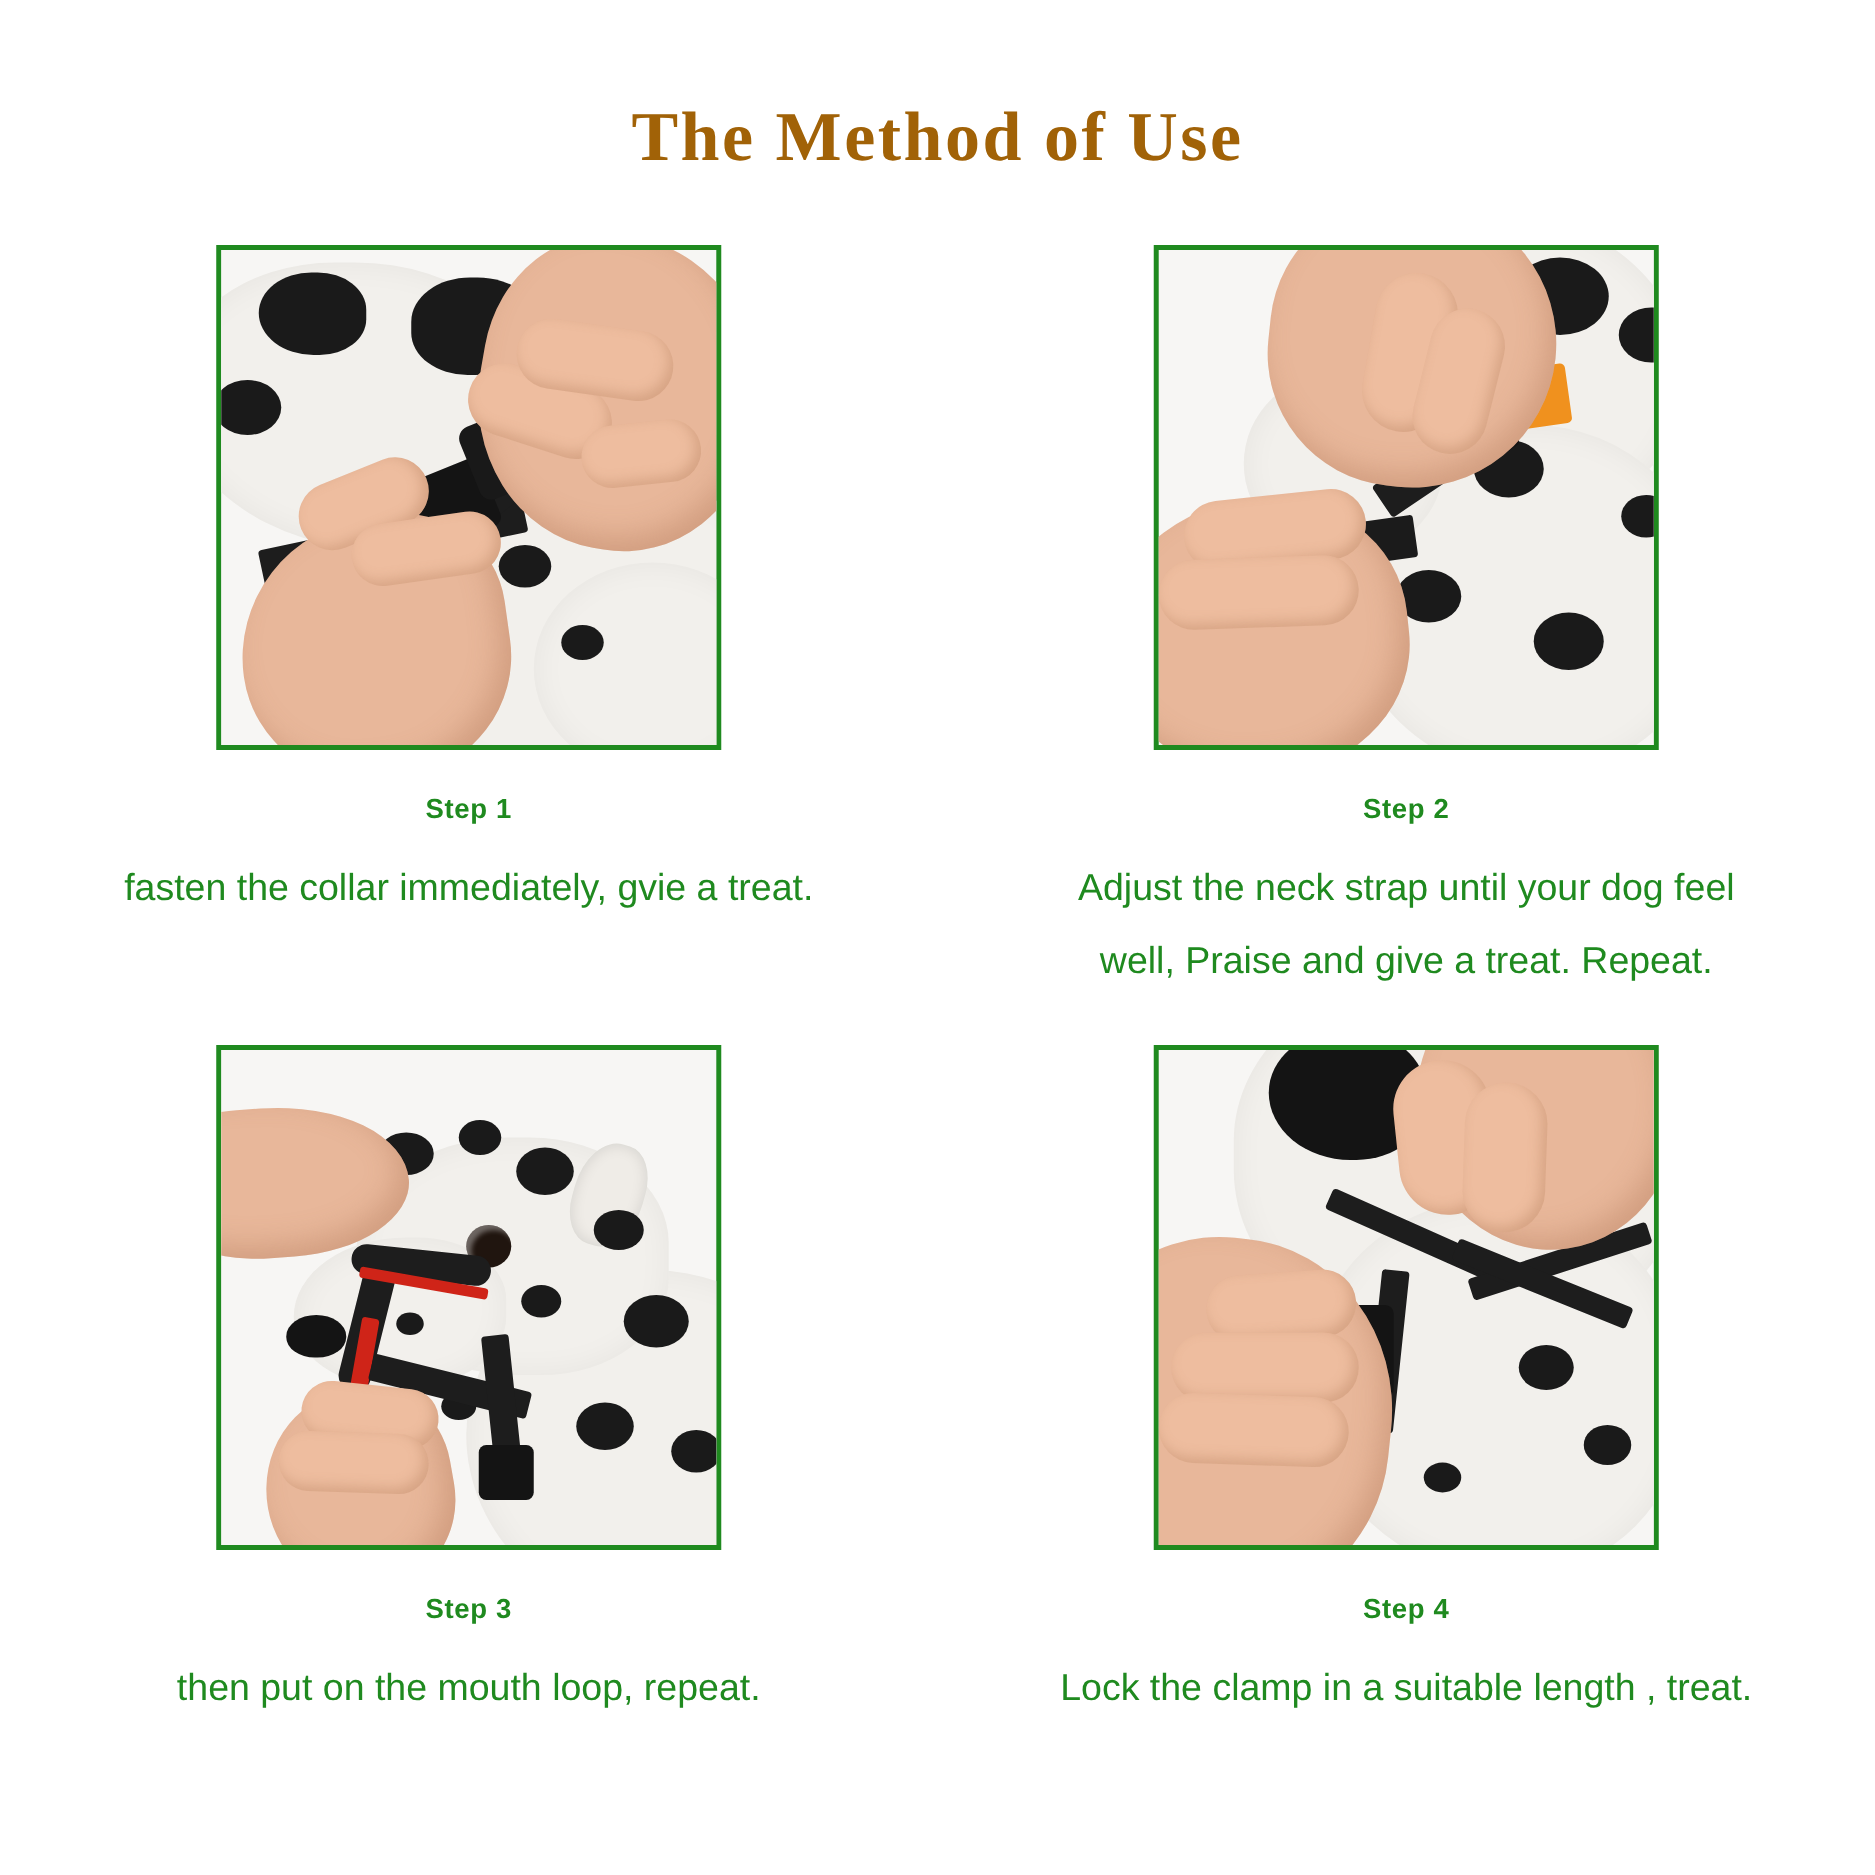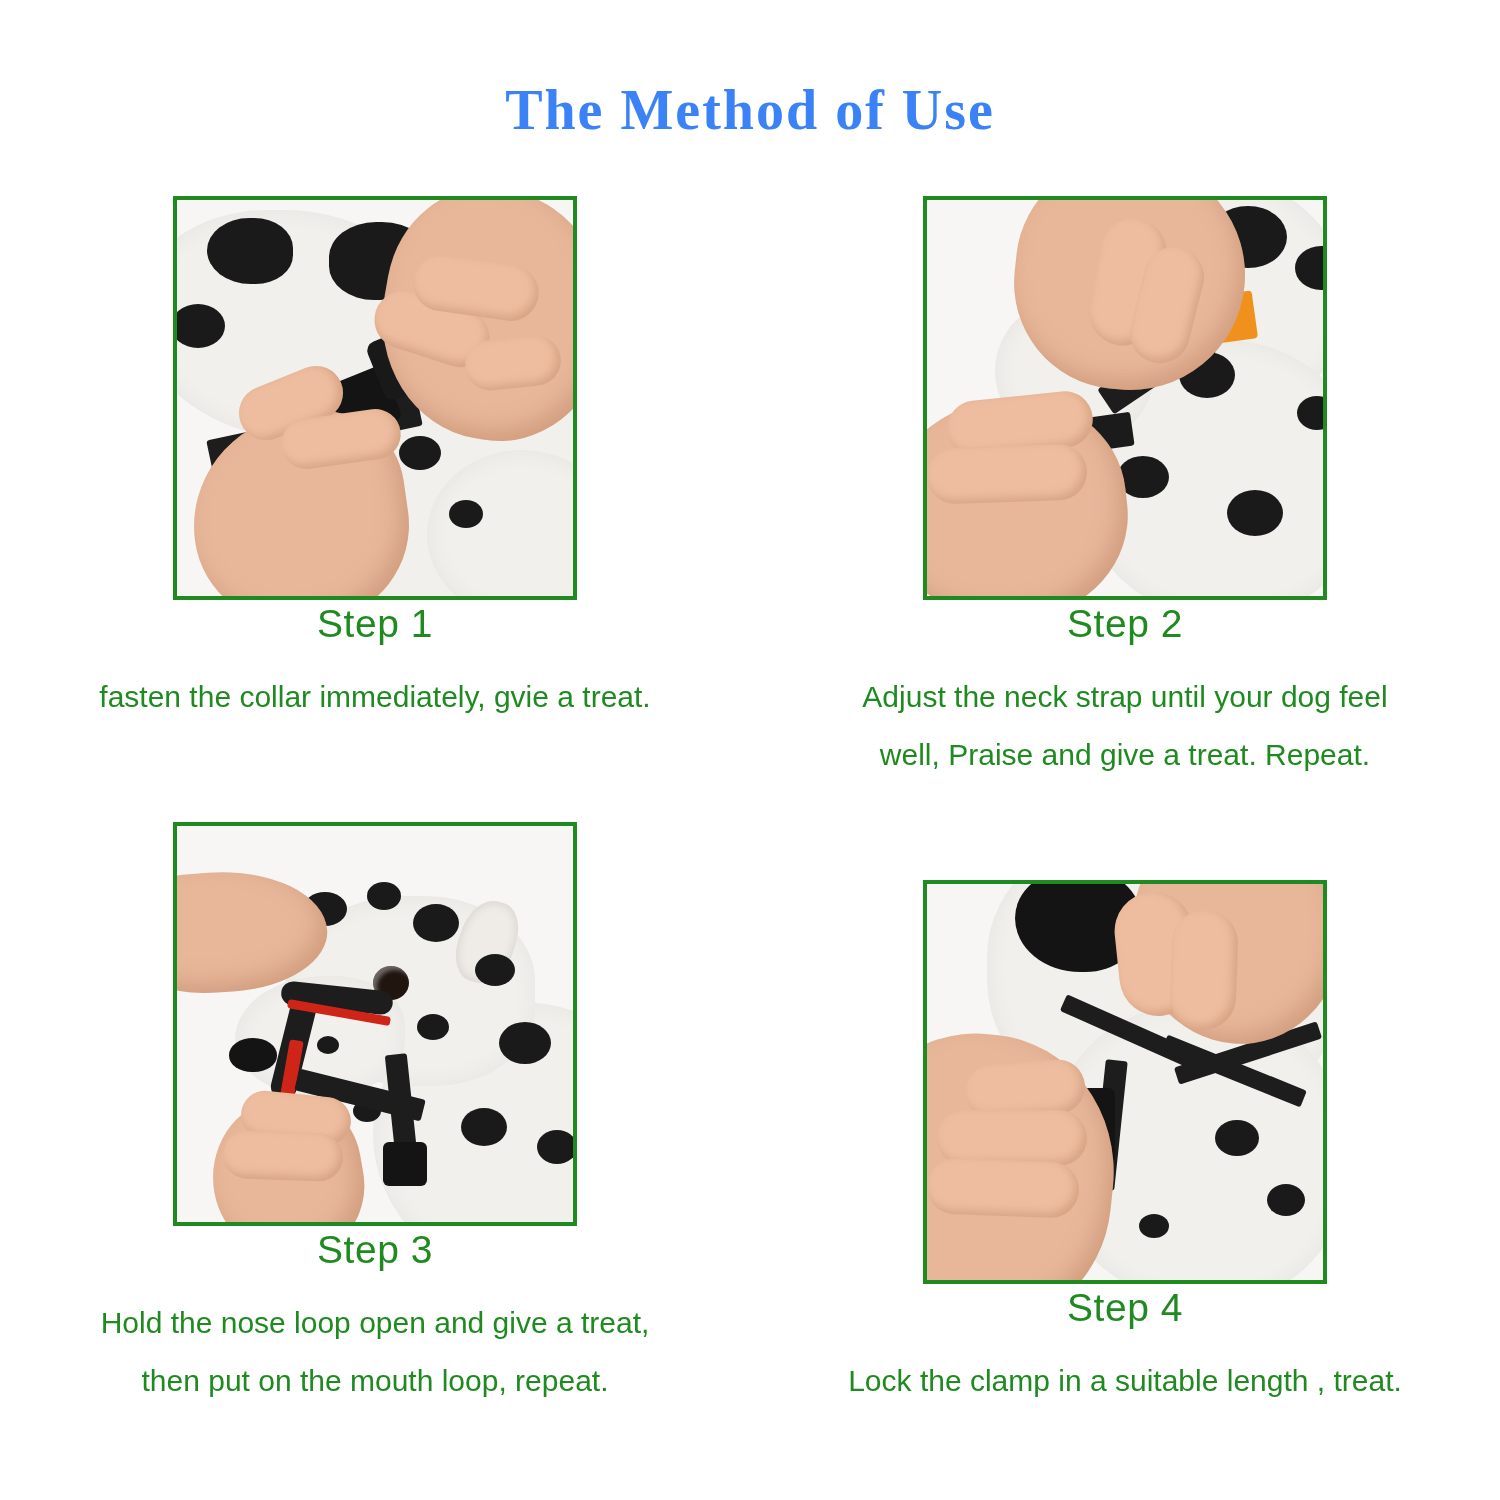--- a/index.html
+++ b/index.html
@@ -22,21 +22,21 @@
   .title {
     position: absolute;
     top: 78px;
     left: 0;
     width: 1500px;
     text-align: center;
     font-family: "Liberation Serif", serif;
     font-weight: bold;
     font-size: 56px;
     letter-spacing: 2px;
-    color: #3b82f6;
+    color: #a16207;
   }
   .grid {
     position: absolute;
     top: 196px;
     left: 0;
     width: 1500px;
   }
   .row {
     display: flex;
     width: 1500px;
@@ -51,24 +51,25 @@
   .photo-frame {
     width: 404px;
     height: 404px;
     border: 4px solid #1f8a1f;
     box-sizing: border-box;
     overflow: hidden;
     position: relative;
     background: #f4f3f1;
   }
   .step-label {
-    margin-top: 2px;
-    font-size: 39px;
+    margin-top: 34px;
+    font-size: 22px;
     color: #1f8a1f;
     letter-spacing: 0.5px;
+    font-weight: bold;
   }
   .caption {
     margin-top: 22px;
     width: 640px;
     text-align: center;
     font-size: 30px;
     line-height: 58px;
     color: #1f8a1f;
   }
   .caption .line { display: block; white-space: nowrap; }
@@ -273,21 +274,20 @@
 
             <div class="hand" style="left:36px;  top:272px; width:150px; height:160px; border-radius:54% 46% 48% 52%; transform:rotate(-10deg);"></div>
             <div class="finger" style="left:64px;  top:268px; width:110px; height:48px; transform:rotate(6deg);"></div>
             <div class="finger" style="left:46px;  top:306px; width:120px; height:48px; transform:rotate(2deg);"></div>
 
             <div class="hand" style="left:-60px; top:46px; width:210px; height:120px; border-radius:40% 60% 50% 50%; transform:rotate(-4deg);"></div>
           </div>
         </div>
         <div class="step-label">Step 3</div>
         <div class="caption">
-          <span class="line">Hold the nose loop open and give a treat,</span>
           <span class="line">then put on the mouth loop, repeat.</span>
         </div>
       </div>
 
       <div class="cell">
         <div class="photo-frame">
           <div class="scene">
             <div class="bg-white"></div>
 
             <div class="plush" style="left:60px;  top:-60px; width:360px; height:300px; border-radius:46% 54% 50% 50%;"></div>

